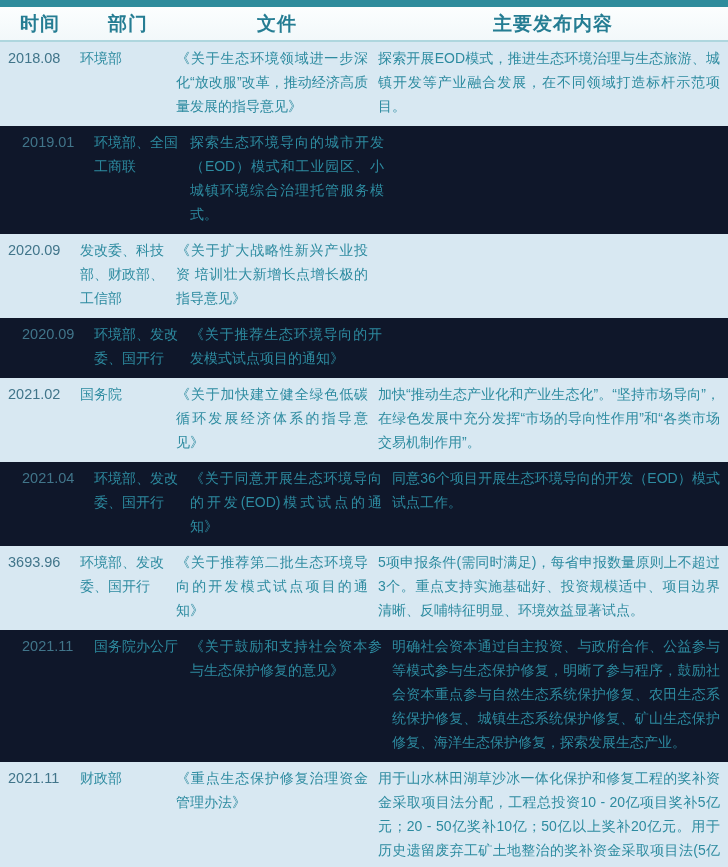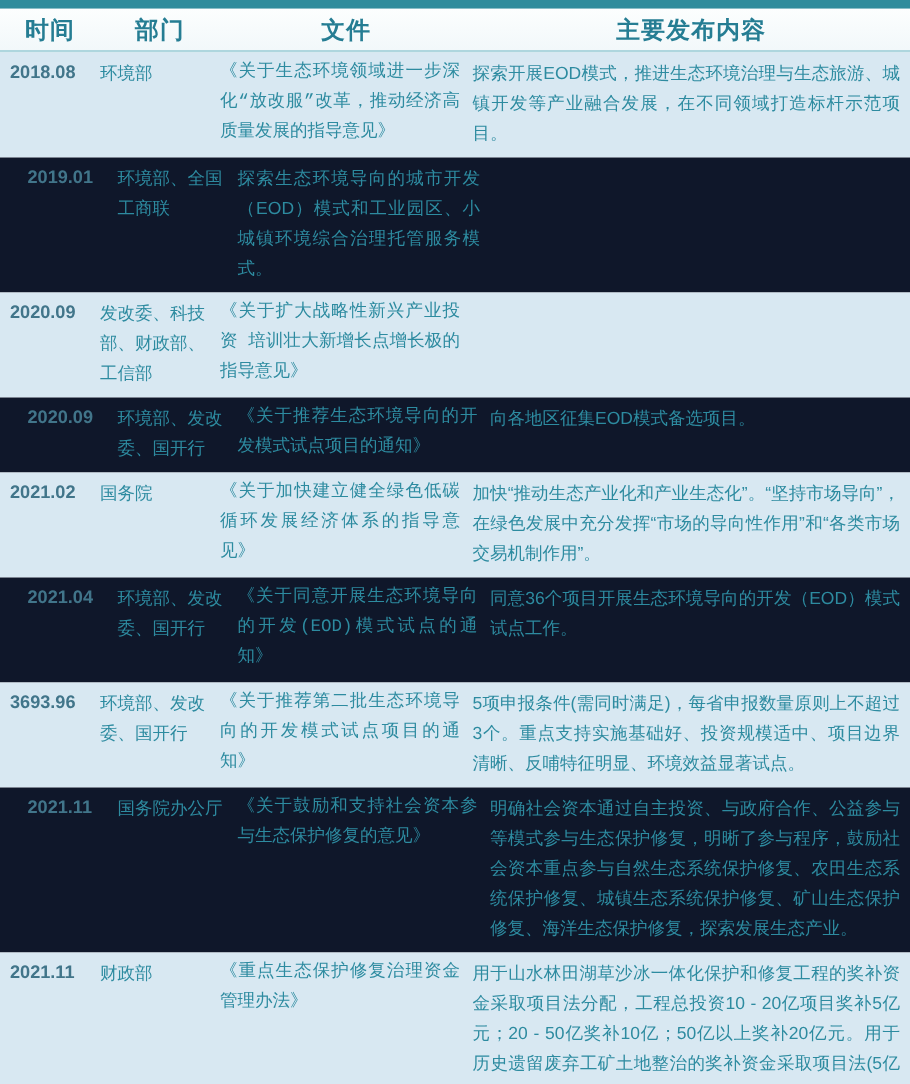--- a/index.html
+++ b/index.html
@@ -40,29 +40,27 @@
     line-height: 24px;
     color: #2d8ba0;
   }
   .alt-blue  { background: #d8e8f2; }
   .alt-light { background: #0f172a; padding-left: 14px; }
   .cell { box-sizing: border-box; }
   .col-time {
     padding-left: 8px;
     color: #41758a;
     font-size: 14.5px;
-    font-weight: bold;
   }
   .col-dept {
     padding-right: 8px;
   }
   .col-doc {
     padding-right: 10px;
     text-align: justify;
-    font-family: Liberation Mono, monospace;
   }
   .col-content {
     padding-right: 8px;
     text-align: justify;
   }
   .bottom-line {
     height: 2px;
     background: #4e93a4;
     margin-bottom: 8px;
   }
@@ -97,21 +95,20 @@
   <div class="row alt-blue">
     <div class="cell col-time">2020.09</div>
     <div class="cell col-dept">发改委、科技部、财政部、工信部</div>
     <div class="cell col-doc">《关于扩大战略性新兴产业投资 培训壮大新增长点增长极的指导意见》</div>
   </div>
 
   <div class="row alt-light">
     <div class="cell col-time">2020.09</div>
     <div class="cell col-dept">环境部、发改委、国开行</div>
     <div class="cell col-doc">《关于推荐生态环境导向的开发模式试点项目的通知》</div>
-    <div class="cell col-content">向各地区征集EOD模式备选项目。</div>
   </div>
 
   <div class="row alt-blue">
     <div class="cell col-time">2021.02</div>
     <div class="cell col-dept">国务院</div>
     <div class="cell col-doc">《关于加快建立健全绿色低碳循环发展经济体系的指导意见》</div>
     <div class="cell col-content">加快“推动生态产业化和产业生态化”。“坚持市场导向”，在绿色发展中充分发挥“市场的导向性作用”和“各类市场交易机制作用”。</div>
   </div>
 
   <div class="row alt-light">

